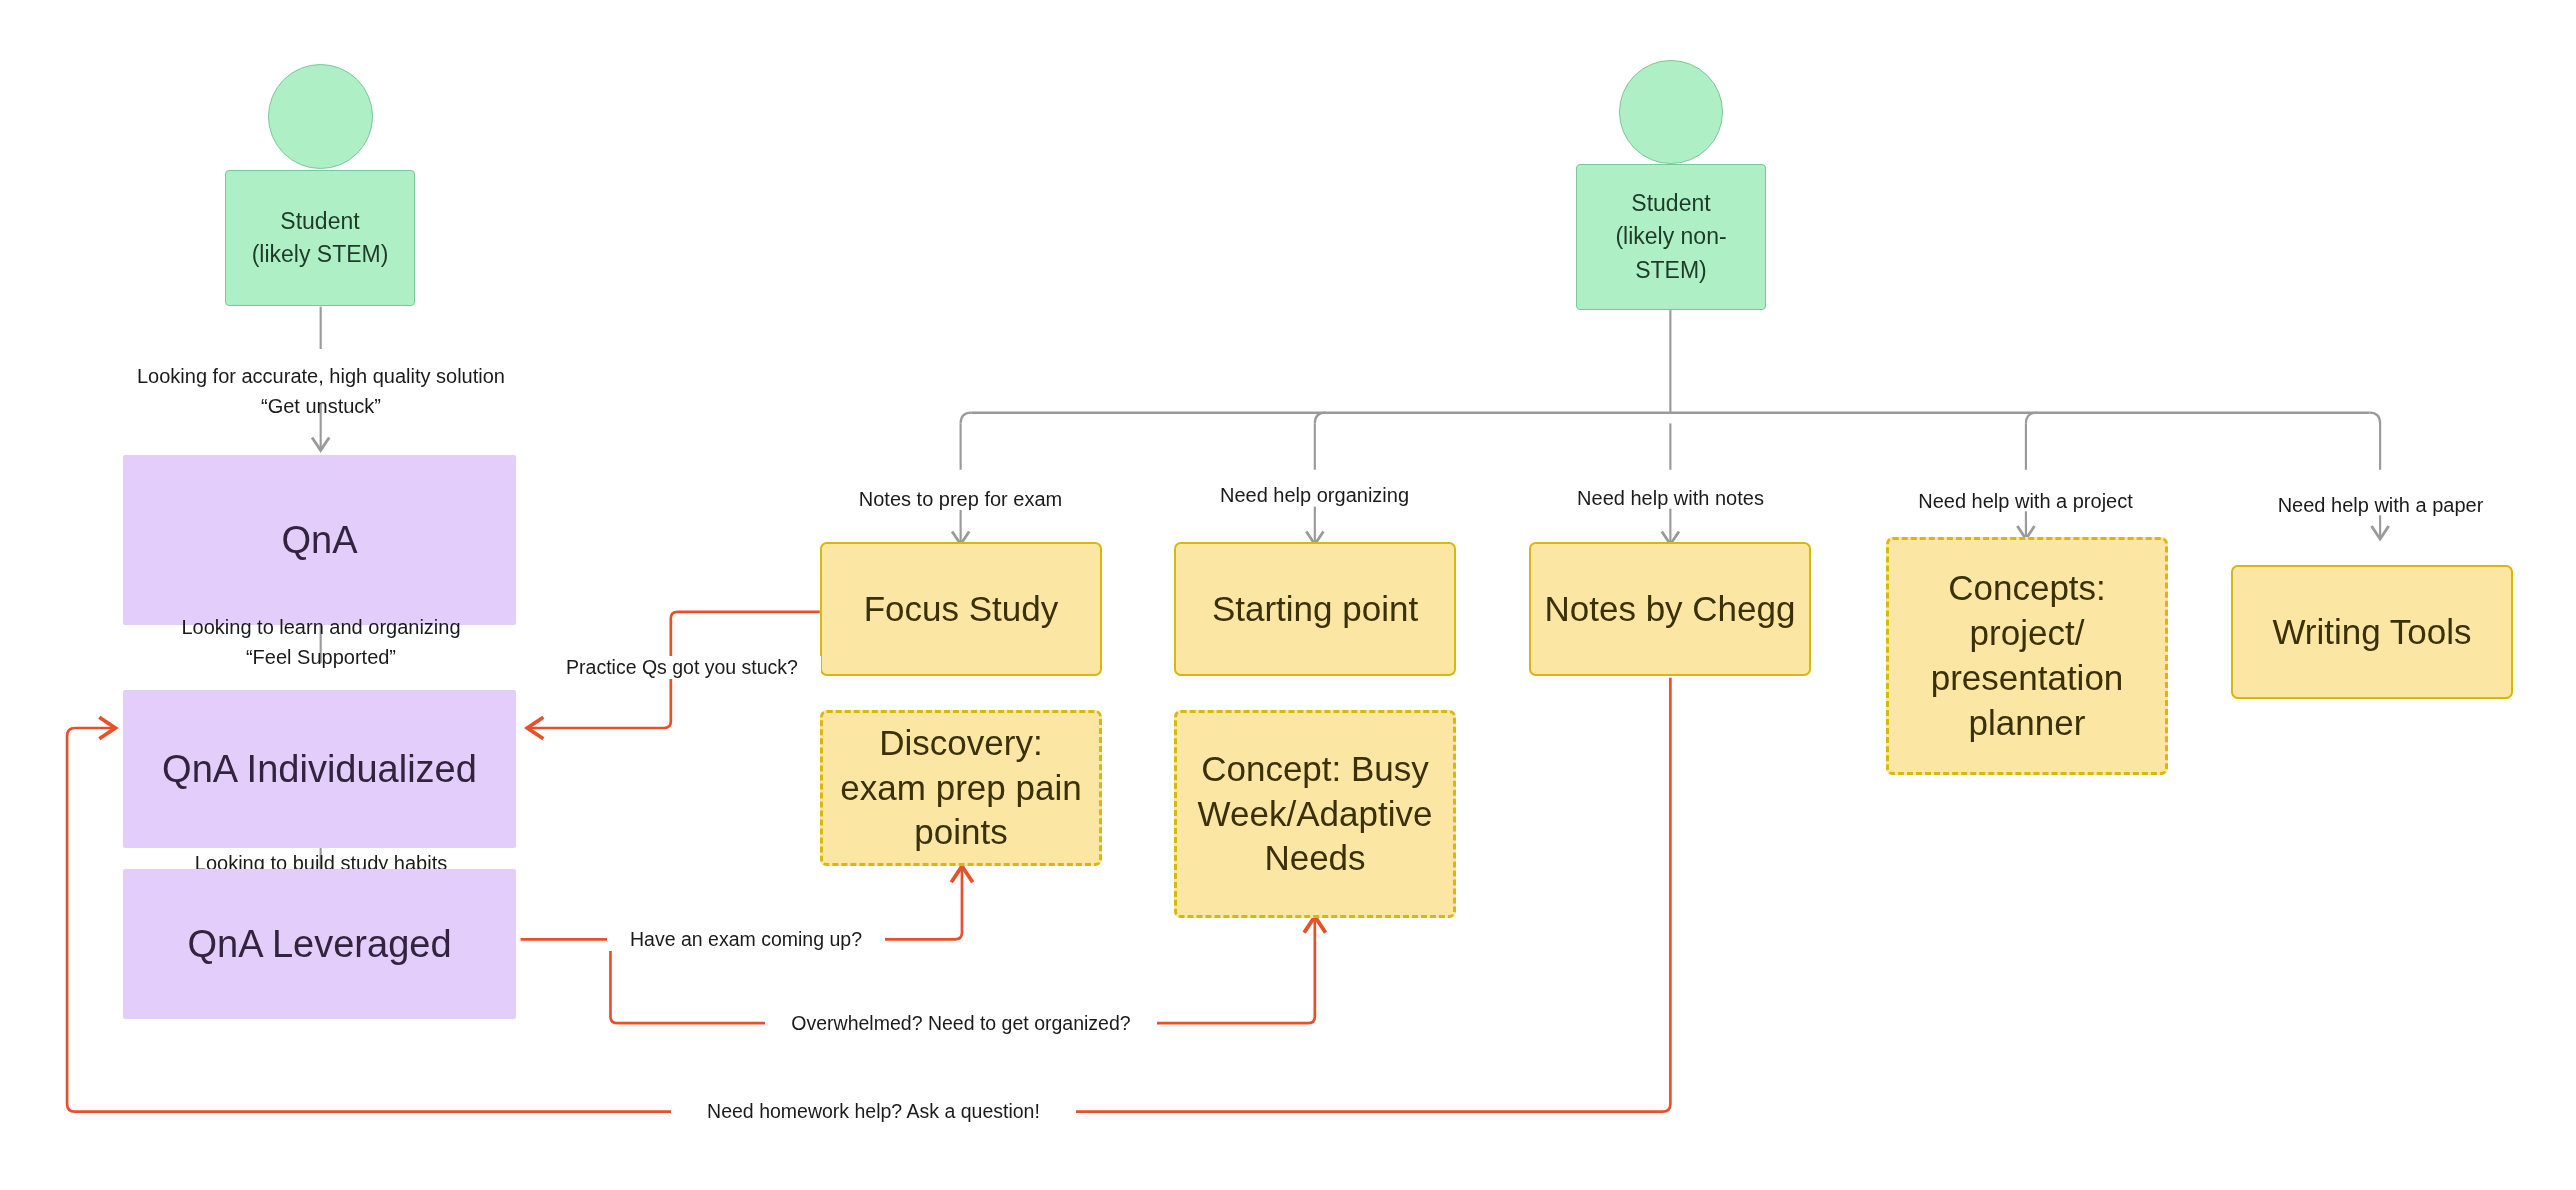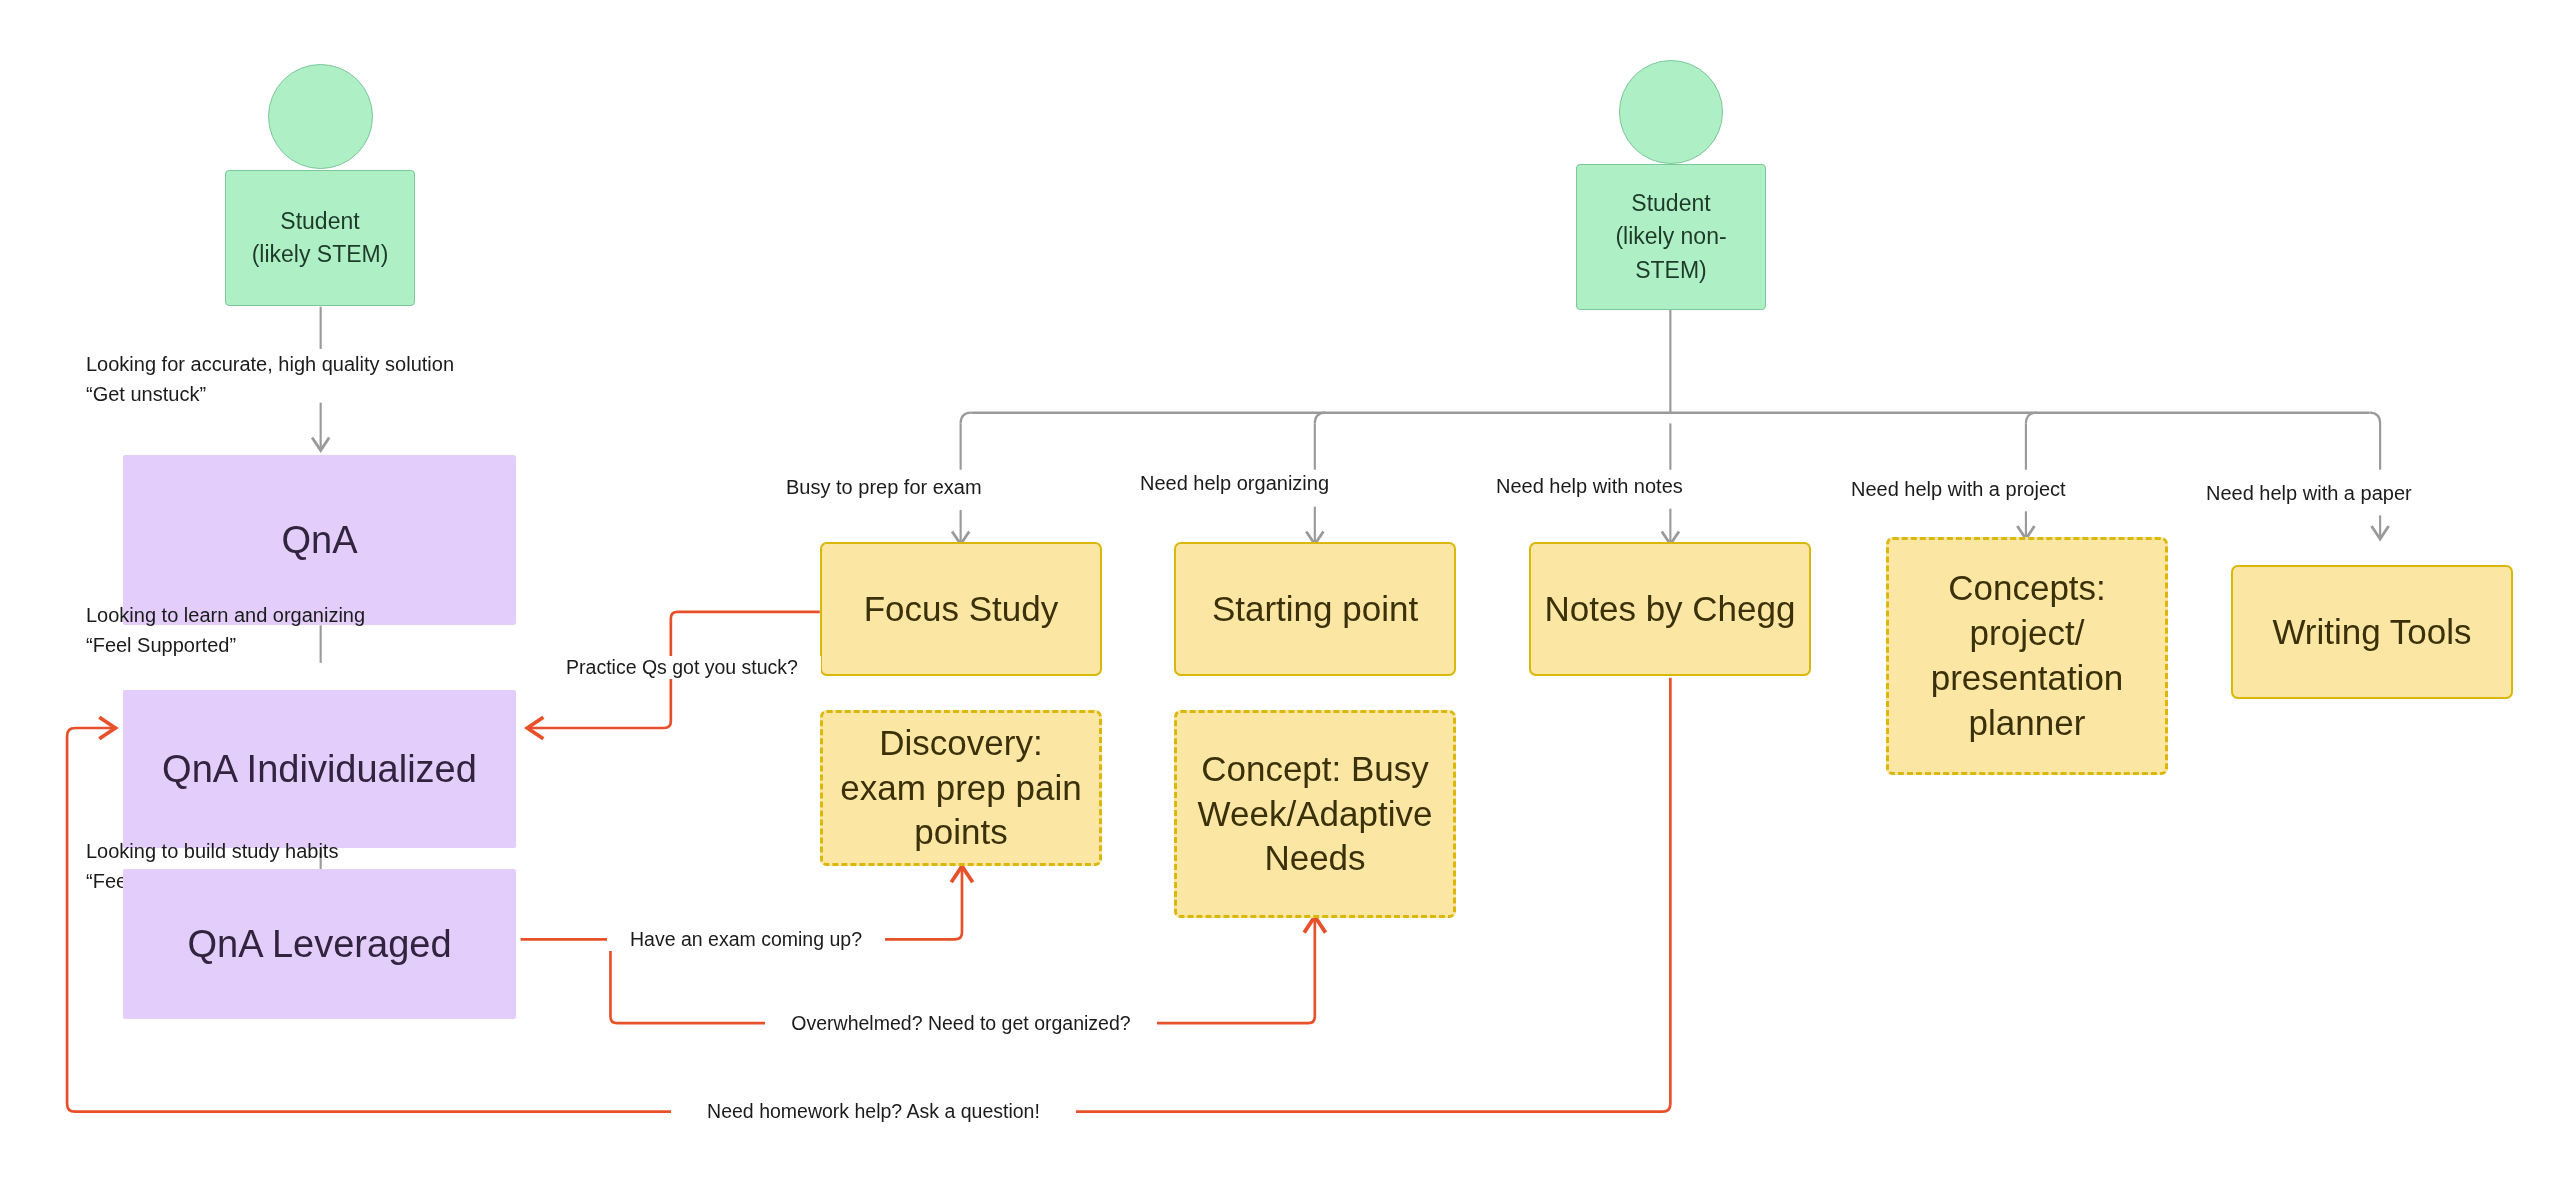--- a/index.html
+++ b/index.html
@@ -14,21 +14,21 @@
              color:#1d3b28;font-size:23px;line-height:1.45;}
   .actor-head{background:#AFEFC6;border:1.3px solid #7CC79A;border-radius:50%;}
 
   .purple{background:#E3CDFA;border-radius:2px;color:#32243f;
           font-size:38px;font-weight:400;}
   .yellow{background:#FCE6A4;border:2.7px solid #D9B80B;border-radius:6.7px;
           color:#3a3109;font-size:35px;line-height:1.28;padding:0 12px;}
   .yellow.dashed{border-style:dashed;border-width:3.4px;}
 
   .edge-label{position:absolute;color:#1b1b1b;font-size:20px;line-height:1.5;
-              white-space:pre-line;}
+              text-align:center;white-space:pre-line;margin-top:12px;}
   .red-label{position:absolute;color:#1b1b1b;font-size:19.5px;text-align:center;
              background:#ffffff;padding:0 8px;white-space:nowrap;}
 </style>
 </head>
 <body>
 
 <div id="canvas">
 
   <svg class="wires" viewBox="0 0 3840 1775">
     <defs>
@@ -108,21 +108,21 @@
     <span>QnA Leveraged</span>
   </div>
 
   <div class="node actor-head" style="left:1619px;top:60px;width:104px;height:104px;"></div>
   <div class="node actor-box" style="left:1576px;top:164px;width:190px;height:146px;flex-direction:column;">
     <span>Student</span>
     <span>(likely non-</span>
     <span>STEM)</span>
   </div>
 
-  <div class="edge-label" style="left:786px;top:472px;width:349px;">Busy to prep for exam</div>
+  <div class="edge-label" style="left:786px;top:472px;width:349px;">Notes to prep for exam</div>
   <div class="edge-label" style="left:1140px;top:468px;width:349px;">Need help organizing</div>
   <div class="edge-label" style="left:1496px;top:471px;width:349px;">Need help with notes</div>
   <div class="edge-label" style="left:1851px;top:474px;width:349px;">Need help with a project</div>
   <div class="edge-label" style="left:2206px;top:478px;width:349px;">Need help with a paper</div>
 
   <div class="node yellow" style="left:820px;top:542px;width:282px;height:134px;">
     <span>Focus Study</span>
   </div>
   <div class="node yellow" style="left:1174px;top:542px;width:282px;height:134px;">
     <span>Starting point</span>

